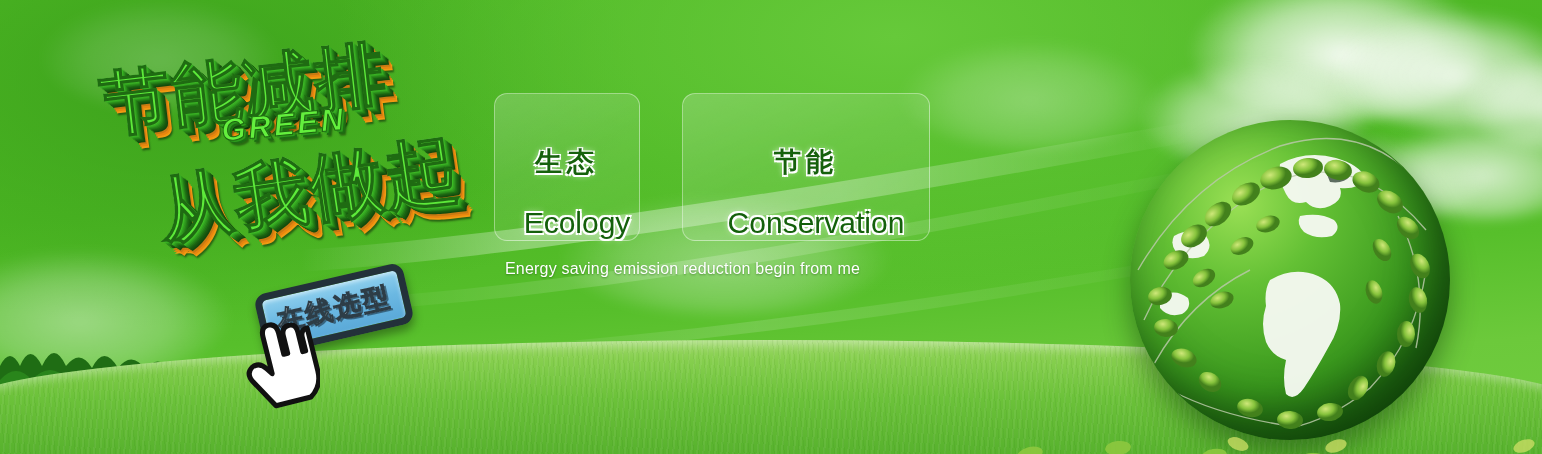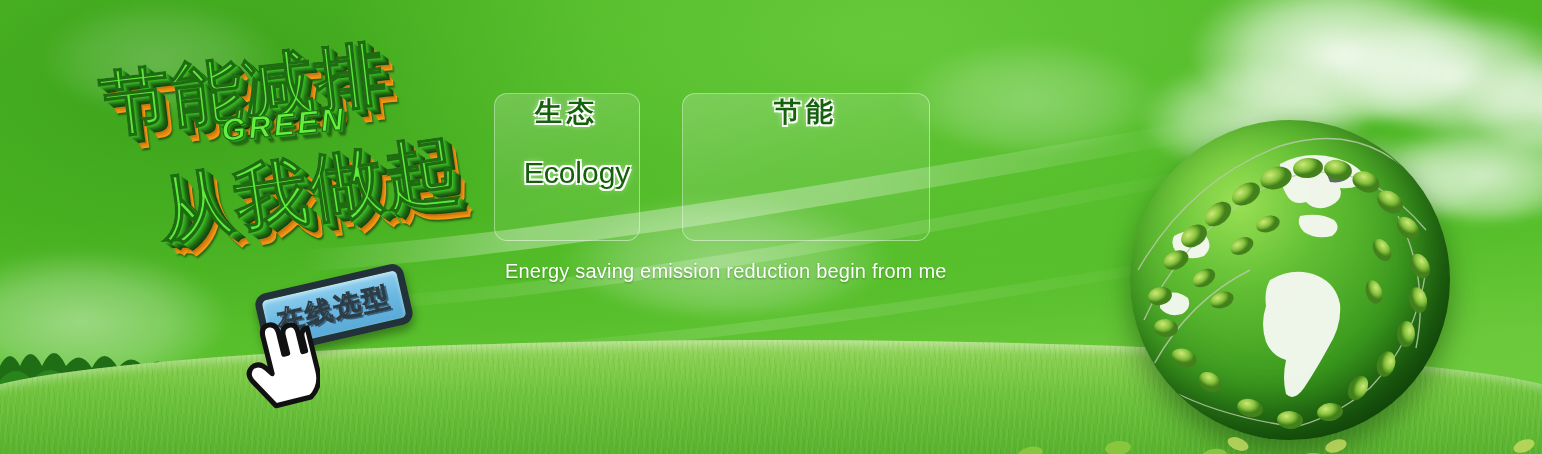--- a/index.html
+++ b/index.html
@@ -109,21 +109,21 @@
   }
   .cursor{ position:absolute; left:236px; top:318px; width:84px; height:92px; pointer-events:none; }
 
   
   .cards{ position:absolute; left:494px; top:93px; display:flex; gap:10px; }
   .card{
     width:146px; height:148px;
     border:1px solid rgba(255,255,255,.40);
     border-radius:13px;
     background:linear-gradient(155deg, rgba(255,255,255,.20) 0%, rgba(255,255,255,.10) 45%, rgba(255,255,255,.05) 100%);
-    display:flex; flex-direction:column; align-items:center; justify-content:flex-start;
+    display:flex; flex-direction:column; align-items:center; justify-content:flex-end;
     gap:26px;
     cursor:pointer;
   }
   .card.wide{ width:248px;margin-left:32px; }
   .card-cn{
     font-size:27px; font-weight:700; color:#16610c; letter-spacing:5px;
     text-shadow:
       -1.5px -1.5px 0 #fff, 1.5px -1.5px 0 #fff, -1.5px 1.5px 0 #fff, 1.5px 1.5px 0 #fff,
       0 0 6px rgba(255,255,255,.9);
     white-space:nowrap;
@@ -133,21 +133,21 @@
     text-shadow:
       -1.6px -1.6px 0 #fff, 1.6px -1.6px 0 #fff, -1.6px 1.6px 0 #fff, 1.6px 1.6px 0 #fff,
       0 0 7px rgba(255,255,255,.85);
     white-space:nowrap;
     padding-left:20px;
   }
 
   
   .tagline{
     position:absolute; left:505px; top:260px;
-    font-size:20px; color:#ffffff; letter-spacing:.2px;
+    font-size:16px; color:#ffffff; letter-spacing:.2px;
     text-shadow:0 1px 2px rgba(20,70,10,.45);
     white-space:nowrap;
   }
 
   
   .globe-wrap{ position:absolute; left:1130px; top:120px; width:320px; height:320px; }
   .globe{
     position:absolute; inset:0; border-radius:50%;
     background:
       radial-gradient(circle at 34% 26%, #9ae055 0%, #63c034 26%, #3b9a1e 58%, #1f6d11 82%, #14500c 100%);
@@ -225,20 +225,21 @@
     </g>
   </svg>
 
   <div class="cards">
     <div class="card">
       <span class="card-cn">生态</span>
       <span class="card-en">Ecology</span>
     </div>
     <div class="card wide">
       <span class="card-cn">节能</span>
+      <span class="card-en">Conservation</span>
     </div>
   </div>
 
   <div class="tagline">Energy saving emission reduction begin from me</div>
 
   <div class="globe-wrap">
     <div class="globe">
       <svg viewBox="0 0 320 320" width="320" height="320">
         <g fill="#f4f8f0" opacity=".97">
           <path d="M150 44 Q 176 30 206 38 Q 228 44 236 58 Q 228 70 210 68 Q 214 80 200 86 Q 186 92 176 82 Q 162 86 156 74 Q 148 60 150 44 Z"></path>

